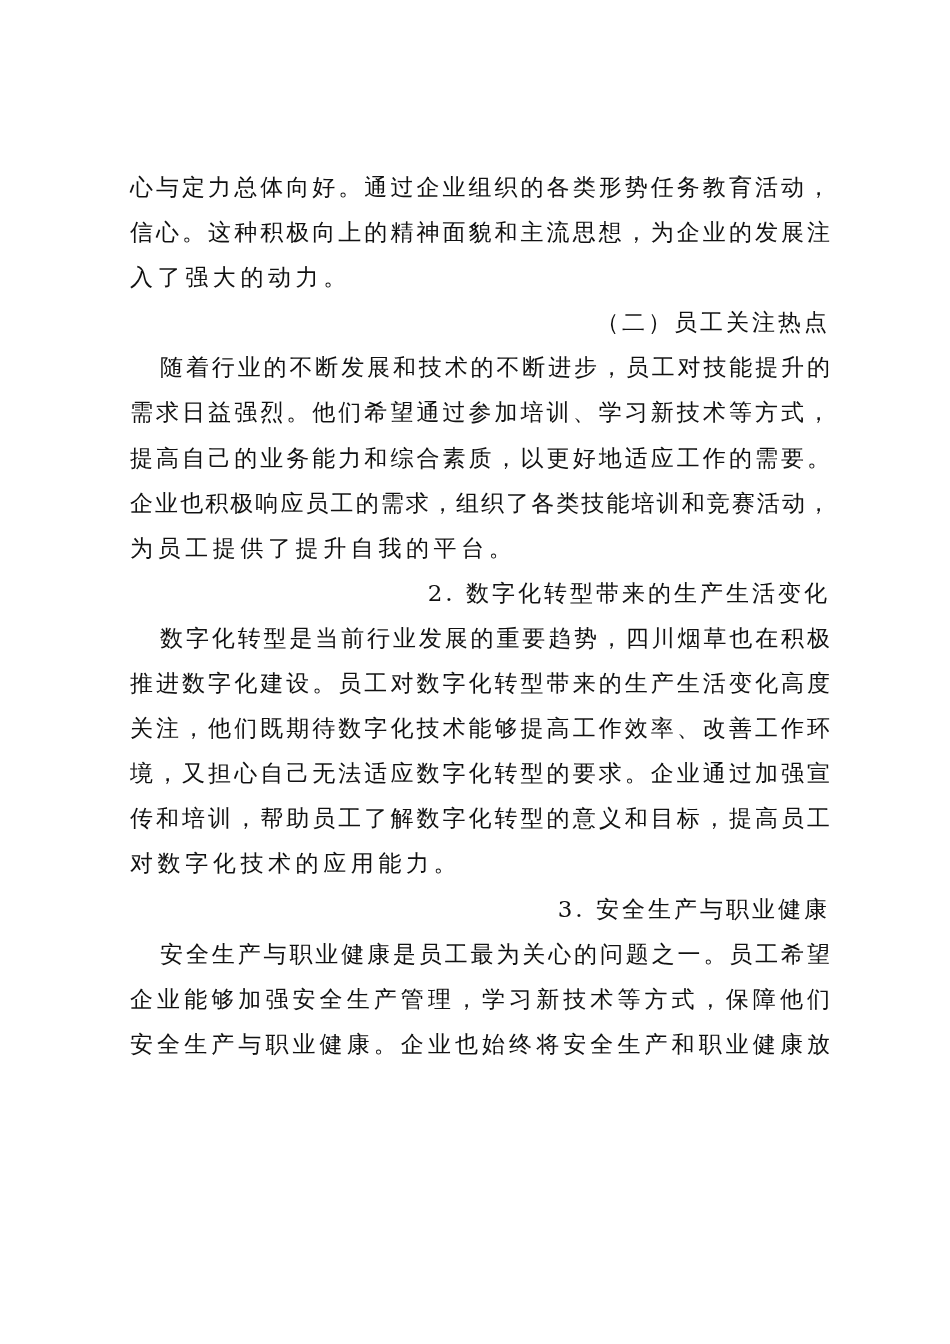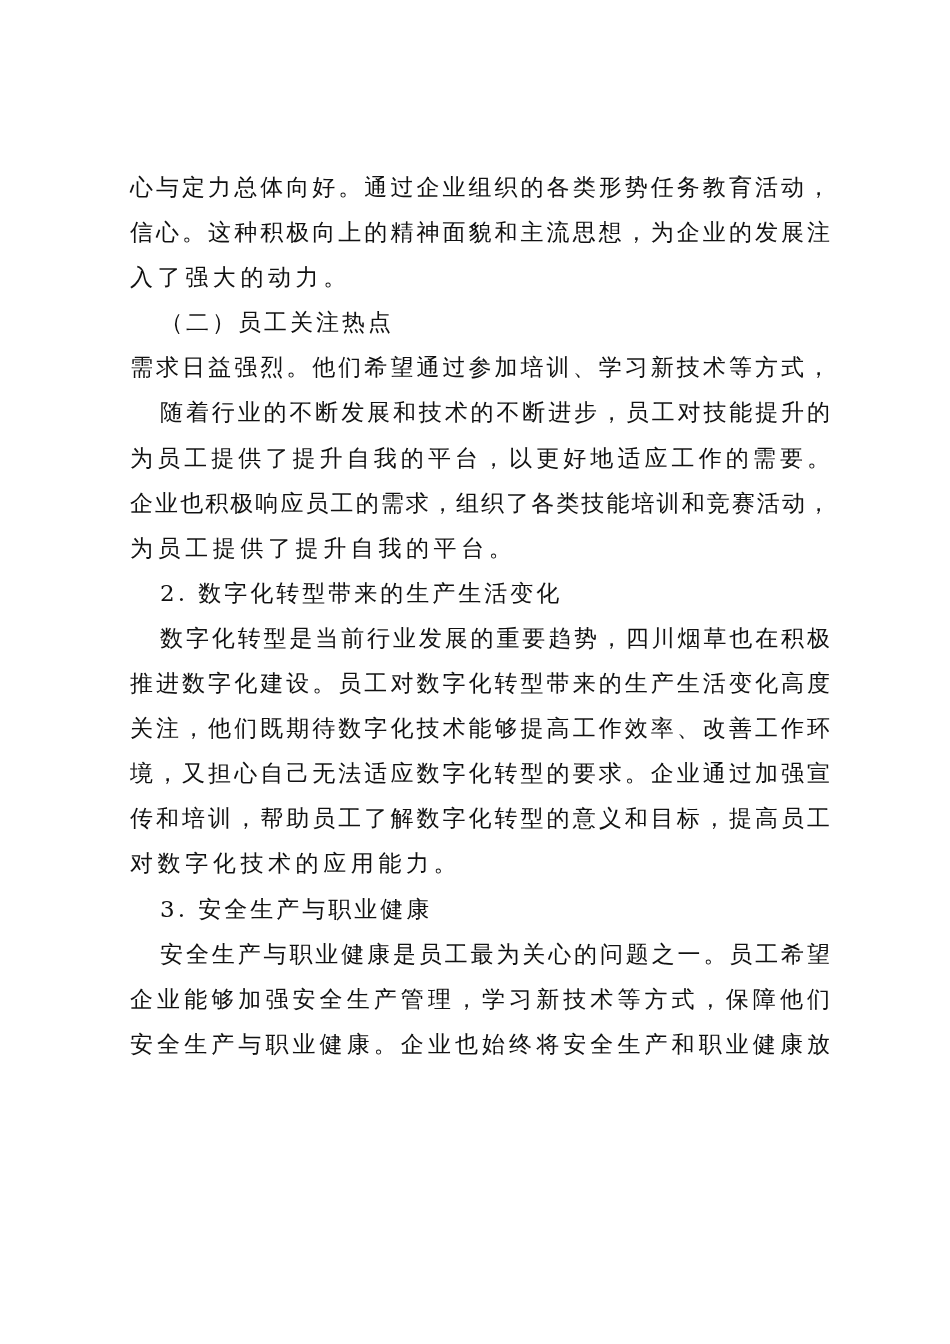--- a/index.html
+++ b/index.html
@@ -27,40 +27,41 @@
       font-size: 23px;
       white-space: nowrap;
       letter-spacing: 4.6px;
     }
     .para-first {
       text-indent: 30px;
     }
     .heading {
       padding-left: 30px;
       letter-spacing: 3px;
+      text-align: right;
     }
     .justify {
       text-align: justify;
       text-align-last: justify;
       letter-spacing: 0;
     }
   </style>
 </head>
 <body>
 
 <div class="page">
   <div class="line justify">心与定力总体向好。通过企业组织的各类形势任务教育活动，</div>
   <div class="line justify">信心。这种积极向上的精神面貌和主流思想，为企业的发展注</div>
   <div class="line">入了强大的动力。</div>
 
   <div class="line heading">（二）员工关注热点</div>
 
+  <div class="line justify para-first">随着行业的不断发展和技术的不断进步，员工对技能提升的</div>
   <div class="line justify">需求日益强烈。他们希望通过参加培训、学习新技术等方式，</div>
-  <div class="line justify para-first">随着行业的不断发展和技术的不断进步，员工对技能提升的</div>
-  <div class="line justify">为员工提供了提升自我的平台，以更好地适应工作的需要。</div>
+  <div class="line justify">提高自己的业务能力和综合素质，以更好地适应工作的需要。</div>
   <div class="line justify">企业也积极响应员工的需求，组织了各类技能培训和竞赛活动，</div>
   <div class="line">为员工提供了提升自我的平台。</div>
 
   <div class="line heading">2. 数字化转型带来的生产生活变化</div>
 
   <div class="line justify para-first">数字化转型是当前行业发展的重要趋势，四川烟草也在积极</div>
   <div class="line justify">推进数字化建设。员工对数字化转型带来的生产生活变化高度</div>
   <div class="line justify">关注，他们既期待数字化技术能够提高工作效率、改善工作环</div>
   <div class="line justify">境，又担心自己无法适应数字化转型的要求。企业通过加强宣</div>
   <div class="line justify">传和培训，帮助员工了解数字化转型的意义和目标，提高员工</div>

